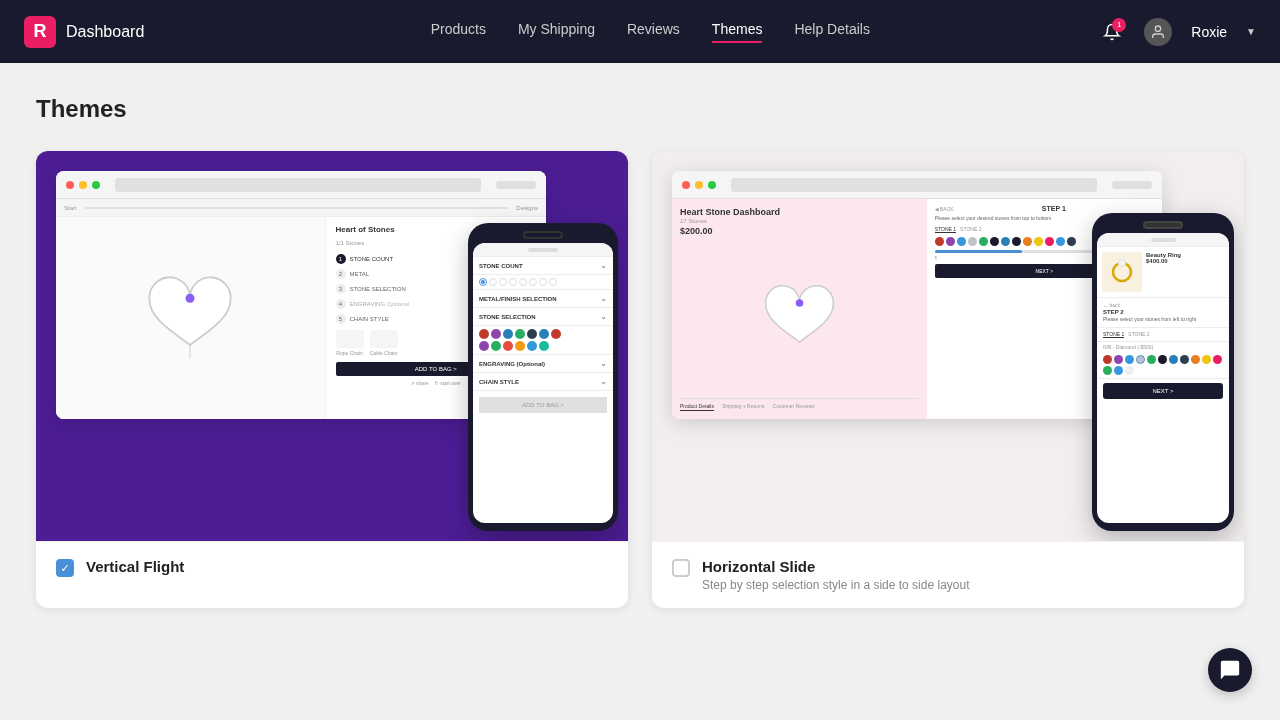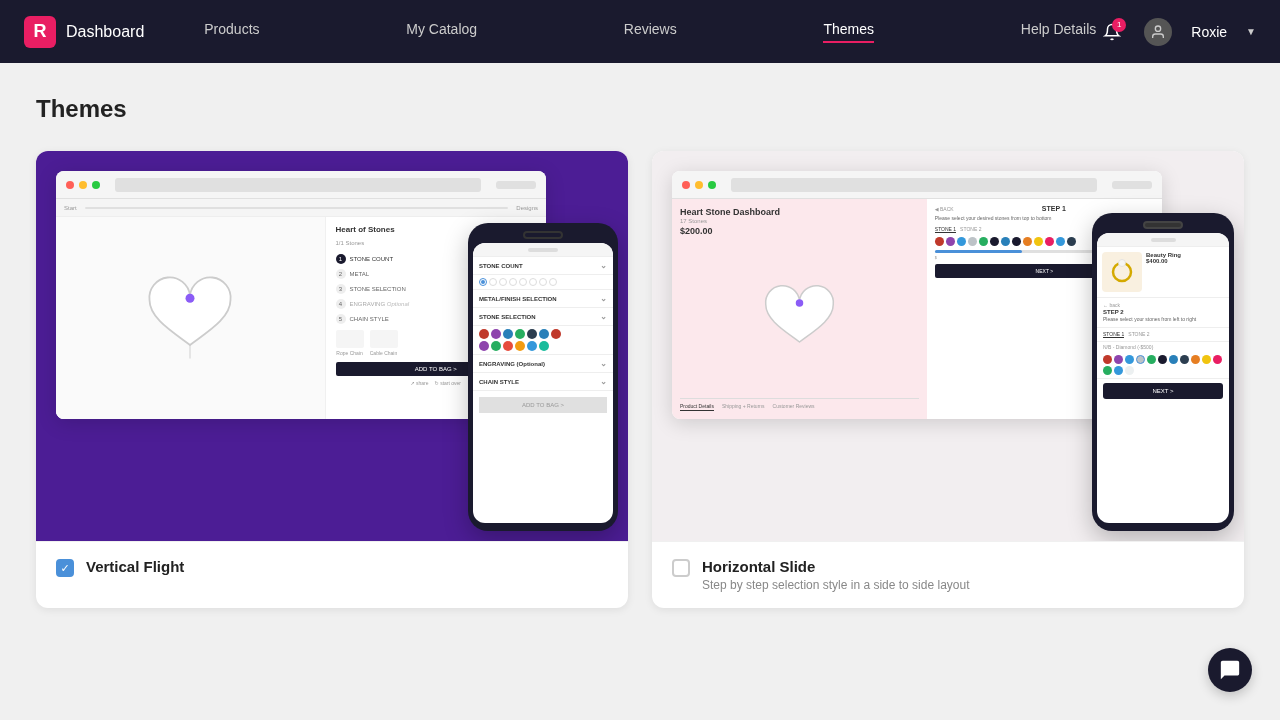--- a/index.html
+++ b/index.html
@@ -25,21 +25,21 @@
       background: #e91e63;
       border-radius: 6px;
       display: flex; align-items: center; justify-content: center;
       color: white; font-weight: bold; font-size: 18px;
     }
     .logo-text { color: white; font-size: 16px; font-weight: 500; }
     .nav-links {
       display: flex;
       gap: 32px;
       flex: 1;
-      justify-content: space-between;
+      justify-content: center;
     }
     .nav-link {
       color: #ccc;
       text-decoration: none;
       font-size: 14px;
       padding-bottom: 4px;
       cursor: pointer;
     }
     .nav-link.active {
       color: white;
@@ -282,21 +282,21 @@
 <nav class="nav">
   <div class="nav-logo">
     <div class="logo-icon">
       <span>R</span>
     </div>
     <span class="logo-text">Dashboard</span>
   </div>
 
   <div class="nav-links">
     <a class="nav-link">Products</a>
-    <a class="nav-link">My Catalog</a>
+    <a class="nav-link">My Shipping</a>
     <a class="nav-link">Reviews</a>
     <a class="nav-link active">Themes</a>
     <a class="nav-link">Help Details</a>
   </div>
 
   <div class="nav-right">
     <div class="nav-bell">
       <svg width="18" height="18" viewBox="0 0 24 24" fill="none" stroke="white" stroke-width="2">
         <path d="M18 8A6 6 0 0 0 6 8c0 7-3 9-3 9h18s-3-2-3-9"></path>
         <path d="M13.73 21a2 2 0 0 1-3.46 0"></path>

